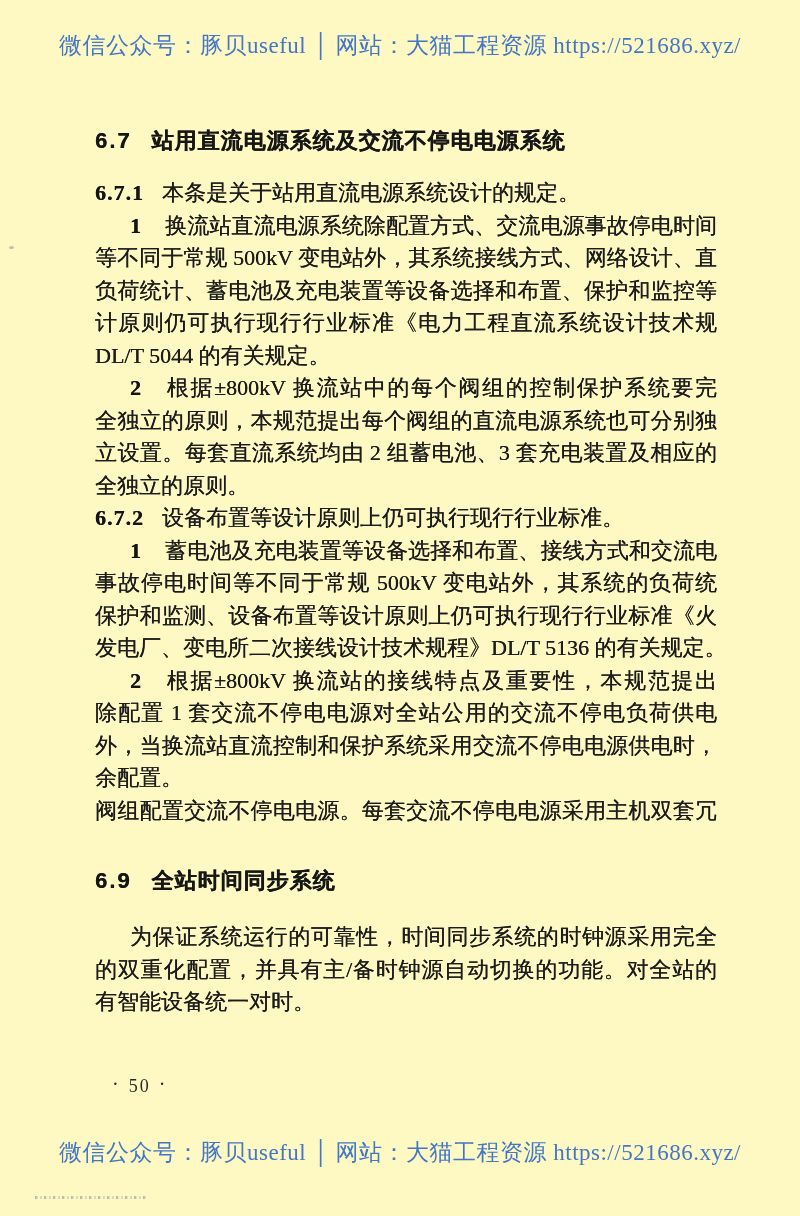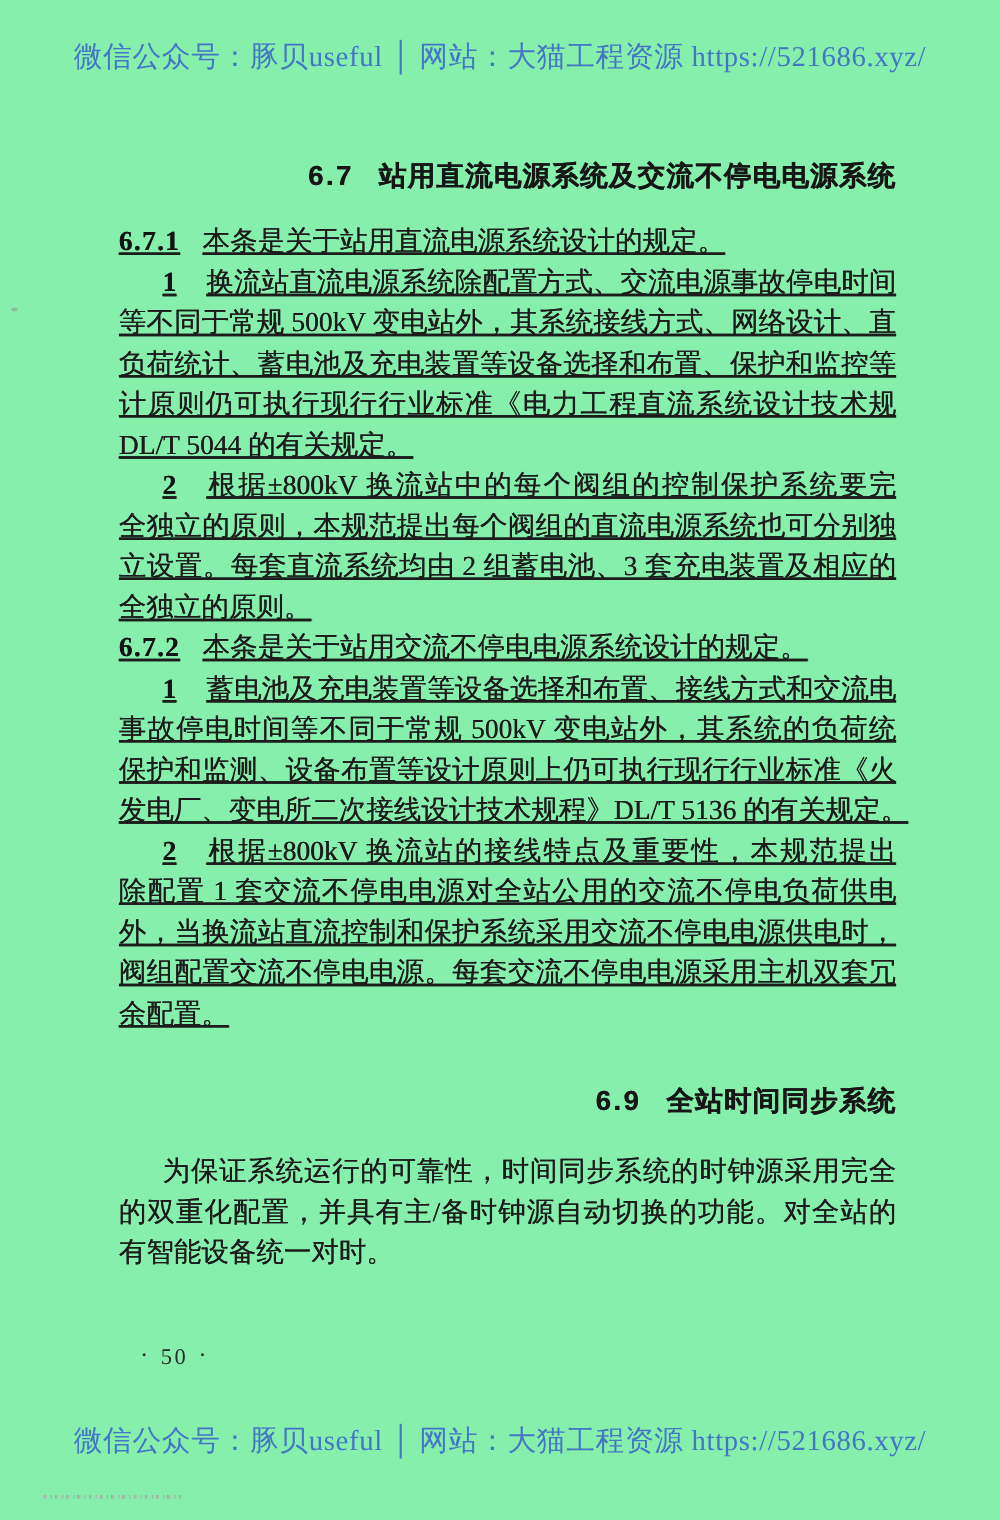--- a/index.html
+++ b/index.html
@@ -5,21 +5,21 @@
   html, body {
     margin: 0; padding: 0;
     width: 800px; height: 1216px;
     background: #fdfdfc;
     overflow: hidden;
     font-family: "Liberation Serif", "DejaVu Serif", serif;
   }
   .page {
     position: relative;
     width: 800px; height: 1216px;
-    background: #86efac;
+    background: #fef9c3;
   }
   
   .watermark {
     position: absolute;
     left: 0; width: 800px;
     text-align: center;
     font-size: 23px;
     letter-spacing: 0.5px;
     color: #4377c6;
     white-space: nowrap;
@@ -30,34 +30,34 @@
 
   
   .content {
     position: absolute;
     left: 95px; top: 0;
     width: 622px;
     color: #1c1c1c;
   }
   .sec-heading {
     margin: 0;
-    text-align: right;
+    text-align: left;
     font-size: 22px;
     font-weight: 700;
     line-height: 30px;
     font-family: "Liberation Sans", "DejaVu Sans", sans-serif;
     color: #161616;
     text-shadow: 0.3px 0 0 currentColor;
   }
   .sec-heading .h-num { margin-right: 20px; letter-spacing: 2px; }
   .sec-heading .h-title { letter-spacing: 1px; }
   #heading-67 { margin-top: 126px; }
   #heading-69 { margin-top: 39px; }
 
-  .block-1 { margin-top: 21px; text-decoration: underline; }
+  .block-1 { margin-top: 21px; }
   .block-last { margin-top: 25px; }
 
   .line {
     font-size: 22px;
     line-height: 32.5px;
     height: 32.5px;
     white-space: nowrap;
     text-shadow: 0.25px 0 0 currentColor;
   }
   .line.fill {
@@ -141,37 +141,37 @@
       <div class="line">DL/T 5044 的有关规定。</div>
 
       <div class="line fill indent">
         <span class="num">2</span><span>根据±800kV 换流站中的每个阀组的控制保护系统要完</span>
       </div>
       <div class="line fill">全独立的原则，本规范提出每个阀组的直流电源系统也可分别独</div>
       <div class="line fill">立设置。每套直流系统均由 2 组蓄电池、3 套充电装置及相应的</div>
       <div class="line">全独立的原则。</div>
 
       <div class="line">
-        <span class="clause-num">6.7.2</span><span>本条是关于站用交流不停电电源系统设计的规定。</span>
+        <span class="clause-num">6.7.2</span><span>设备布置等设计原则上仍可执行现行行业标准。</span>
       </div>
 
       <div class="line fill indent">
         <span class="num">1</span><span>蓄电池及充电装置等设备选择和布置、接线方式和交流电源</span>
       </div>
       <div class="line fill">事故停电时间等不同于常规 500kV 变电站外，其系统的负荷统计、</div>
       <div class="line fill">保护和监测、设备布置等设计原则上仍可执行现行行业标准《火力</div>
       <div class="line">发电厂、变电所二次接线设计技术规程》DL/T 5136 的有关规定。</div>
 
       <div class="line fill indent">
         <span class="num">2</span><span>根据±800kV 换流站的接线特点及重要性，本规范提出</span>
       </div>
       <div class="line fill">除配置 1 套交流不停电电源对全站公用的交流不停电负荷供电</div>
       <div class="line fill">外，当换流站直流控制和保护系统采用交流不停电电源供电时，按</div>
+      <div class="line">余配置。</div>
       <div class="line fill">阀组配置交流不停电电源。每套交流不停电电源采用主机双套冗</div>
-      <div class="line">余配置。</div>
 
     </div>
 
     <h2 class="sec-heading" id="heading-69">
       <span class="h-num">6.9</span><span class="h-title">全站时间同步系统</span>
     </h2>
 
     <div class="block-last">
       <div class="line fill indent">为保证系统运行的可靠性，时间同步系统的时钟源采用完全</div>
       <div class="line fill">的双重化配置，并具有主/备时钟源自动切换的功能。对全站的所</div>

